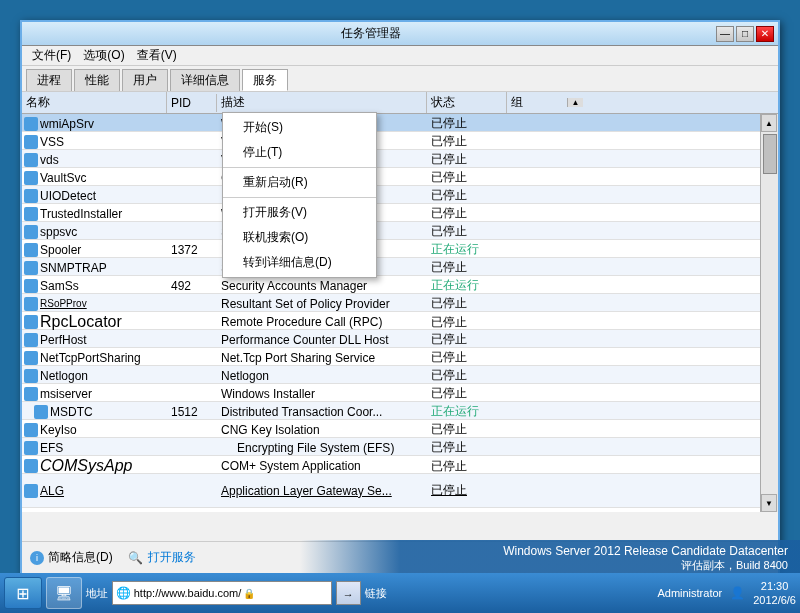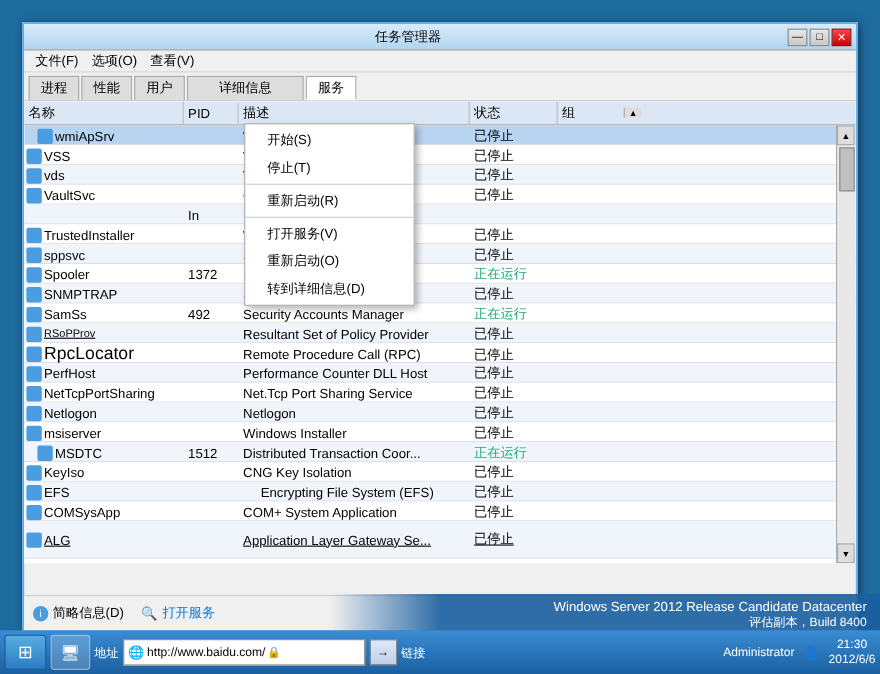--- a/index.html
+++ b/index.html
@@ -37,39 +37,39 @@
     <div style="background:#f0f0f0;height:20px;display:flex;align-items:center;padding:0 4px;border-bottom:1px solid #ccc;">
       <div style="padding:2px 6px;font-size:12px;cursor:pointer;">文件(F)</div>
       <div style="padding:2px 6px;font-size:12px;cursor:pointer;">选项(O)</div>
       <div style="padding:2px 6px;font-size:12px;cursor:pointer;">查看(V)</div>
     </div>
 
     <div style="background:#f0f0f0;height:26px;display:flex;align-items:flex-end;padding:0 4px;gap:2px;border-bottom:1px solid #ccc;">
       <div style="padding:3px 10px;background:#ddd;border:1px solid #aaa;border-bottom:none;font-size:12px;cursor:pointer;height:22px;display:flex;align-items:center;">进程</div>
       <div style="padding:3px 10px;background:#ddd;border:1px solid #aaa;border-bottom:none;font-size:12px;cursor:pointer;height:22px;display:flex;align-items:center;">性能</div>
       <div style="padding:3px 10px;background:#ddd;border:1px solid #aaa;border-bottom:none;font-size:12px;cursor:pointer;height:22px;display:flex;align-items:center;">用户</div>
-      <div style="padding:3px 28px;background:#ddd;border:1px solid #aaa;border-bottom:none;font-size:12px;cursor:pointer;height:22px;display:flex;align-items:center;">详细信息</div>
+      <div style="padding:3px 10px;background:#ddd;border:1px solid #aaa;border-bottom:none;font-size:12px;cursor:pointer;height:22px;display:flex;align-items:center;">详细信息</div>
       <div style="padding:3px 10px;background:white;border:1px solid #aaa;border-bottom:1px solid white;font-size:12px;cursor:pointer;height:22px;display:flex;align-items:center;position:relative;z-index:1;">服务</div>
     </div>
 
     <div style="position:relative;height:420px;background:white;overflow:hidden;">
 
       <div style="display:grid;grid-template-columns:145px 50px 210px 80px 60px 16px;background:#dbe7f5;border-bottom:1px solid #aaa;height:22px;align-items:center;">
         <div style="padding:2px 4px;font-size:12px;border-right:1px solid #bbb;display:flex;align-items:center;gap:4px;">名称</div>
         <div style="padding:2px 4px;font-size:12px;border-right:1px solid #bbb;">PID</div>
         <div style="padding:2px 4px;font-size:12px;border-right:1px solid #bbb;">描述</div>
         <div style="padding:2px 4px;font-size:12px;border-right:1px solid #bbb;">状态</div>
         <div style="padding:2px 4px;font-size:12px;">组</div>
         <div style="background:#ddd;border-left:1px solid #aaa;display:flex;align-items:center;justify-content:center;font-size:8px;cursor:pointer;">▲</div>
       </div>
 
       <div style="overflow:hidden;">
 
         <div style="display:grid;grid-template-columns:145px 50px 210px 80px 60px;height:18px;align-items:center;background:#b8d4f0;border-bottom:1px solid #e0e0e0;">
-          <div class="service-name-cell" style="display:flex;align-items:center;padding:1px 12px;overflow:hidden;">
+          <div class="service-name-cell" style="display:flex;align-items:center;padding:1px 2px;overflow:hidden;">
             <span style="display:inline-block;width:14px;height:14px;margin-right:2px;background:#4a9de0;border-radius:2px;flex-shrink:0;"></span>
             <span style="font-size:12px;white-space:nowrap;overflow:hidden;">wmiApSrv</span>
           </div>
           <div style="padding:1px 4px;font-size:12px;"></div>
           <div style="padding:1px 4px;font-size:12px;white-space:nowrap;overflow:hidden;">WMI Performance Adapter</div>
           <div style="padding:1px 4px;font-size:12px;">已停止</div>
           <div style="padding:1px 4px;font-size:12px;"></div>
         </div>
 
         <div style="display:grid;grid-template-columns:145px 50px 210px 80px 60px;height:18px;align-items:center;background:white;border-bottom:1px solid #e0e0e0;">
@@ -99,20 +99,24 @@
             <span style="display:inline-block;width:14px;height:14px;margin-right:2px;background:#4a9de0;border-radius:2px;flex-shrink:0;"></span>
             <span style="font-size:12px;">VaultSvc</span>
           </div>
           <div style="padding:1px 4px;font-size:12px;"></div>
           <div style="padding:1px 4px;font-size:12px;">C</div>
           <div style="padding:1px 4px;font-size:12px;">已停止</div>
           <div style="padding:1px 4px;font-size:12px;"></div>
         </div>
 
         <div style="display:grid;grid-template-columns:145px 50px 210px 80px 60px;height:18px;align-items:center;background:#f0f5fc;border-bottom:1px solid #e0e0e0;">
+          <div style="display:flex;align-items:center;padding:1px 2px;">
+            <span style="display:inline-block;width:14px;height:14px;margin-right:2px;background:#4a9de0;border-radius:2px;flex-shrink:0;"></span>
+            <span style="font-size:12px;">UIODetect</span>
+          </div>
           <div style="padding:1px 4px;font-size:12px;"></div>
           <div style="padding:1px 4px;font-size:12px;">In</div>
           <div style="padding:1px 4px;font-size:12px;">已停止</div>
           <div style="padding:1px 4px;font-size:12px;"></div>
         </div>
 
         <div style="display:grid;grid-template-columns:145px 50px 210px 80px 60px;height:18px;align-items:center;background:white;border-bottom:1px solid #e0e0e0;">
           <div style="display:flex;align-items:center;padding:1px 2px;">
             <span style="display:inline-block;width:14px;height:14px;margin-right:2px;background:#4a9de0;border-radius:2px;flex-shrink:0;"></span>
             <span style="font-size:12px;">TrustedInstaller</span>
@@ -262,21 +266,21 @@
           </div>
           <div style="padding:1px 4px;font-size:12px;"></div>
           <div style="padding:1px 4px;font-size:12px;margin-left:16px;">Encrypting File System (EFS)</div>
           <div style="padding:1px 4px;font-size:12px;">已停止</div>
           <div style="padding:1px 4px;font-size:12px;"></div>
         </div>
 
         <div style="display:grid;grid-template-columns:145px 50px 210px 80px 60px;height:18px;align-items:center;background:white;border-bottom:1px solid #e0e0e0;">
           <div style="display:flex;align-items:center;padding:1px 2px;">
             <span style="display:inline-block;width:14px;height:14px;margin-right:2px;background:#4a9de0;border-radius:2px;flex-shrink:0;"></span>
-            <span style="font-size:12px;">COMSysApp</span>
+            <span style="font-size:16px;font-style:italic;">COMSysApp</span>
           </div>
           <div style="padding:1px 4px;font-size:12px;"></div>
           <div style="padding:1px 4px;font-size:12px;">COM+ System Application</div>
           <div style="padding:1px 4px;font-size:12px;">已停止</div>
           <div style="padding:1px 4px;font-size:12px;"></div>
         </div>
 
         <div style="display:grid;grid-template-columns:145px 50px 210px 80px 60px;height:34px;align-items:center;background:#f0f5fc;border-bottom:1px solid #e0e0e0;text-decoration:underline;">
           <div style="display:flex;align-items:center;padding:1px 2px;">
             <span style="display:inline-block;width:14px;height:14px;margin-right:2px;background:#4a9de0;border-radius:2px;flex-shrink:0;"></span>
@@ -297,21 +301,21 @@
         <div style="width:16px;height:18px;background:#ddd;border:1px solid #aaa;display:flex;align-items:center;justify-content:center;font-size:8px;cursor:pointer;flex-shrink:0;">▼</div>
       </div>
 
       <div style="position:absolute;top:20px;left:200px;background:white;border:1px solid #aaa;box-shadow:3px 3px 6px rgba(0,0,0,0.3);width:155px;z-index:100;padding:2px 0;">
         <div style="padding:4px 20px;font-size:12px;cursor:pointer;">开始(S)</div>
         <div style="padding:4px 20px;font-size:12px;cursor:pointer;">停止(T)</div>
         <div style="height:1px;background:#ccc;margin:2px 0;"></div>
         <div style="padding:4px 20px;font-size:12px;cursor:pointer;">重新启动(R)</div>
         <div style="height:1px;background:#ccc;margin:2px 0;"></div>
         <div style="padding:4px 20px;font-size:12px;cursor:pointer;">打开服务(V)</div>
-        <div style="padding:4px 20px;font-size:12px;cursor:pointer;">重新启动(O)</div>
+        <div style="padding:4px 20px;font-size:12px;cursor:pointer;">联机搜索(O)</div>
         <div style="padding:4px 20px;font-size:12px;cursor:pointer;">转到详细信息(D)</div>
       </div>
     </div>
 
     <div style="position:absolute;bottom:0;left:0;right:0;height:32px;background:#f0f0f0;border-top:1px solid #ccc;display:flex;align-items:center;padding:0 8px;gap:16px;">
       <div style="display:flex;align-items:center;gap:4px;color:#000;font-size:12px;cursor:pointer;">
         <span style="display:inline-block;width:14px;height:14px;border-radius:50%;background:#4a9de0;color:white;text-align:center;line-height:14px;font-size:9px;">i</span>
         <span style="font-size:12px;">简略信息(D)</span>
       </div>
       <div style="display:flex;align-items:center;gap:4px;cursor:pointer;">

